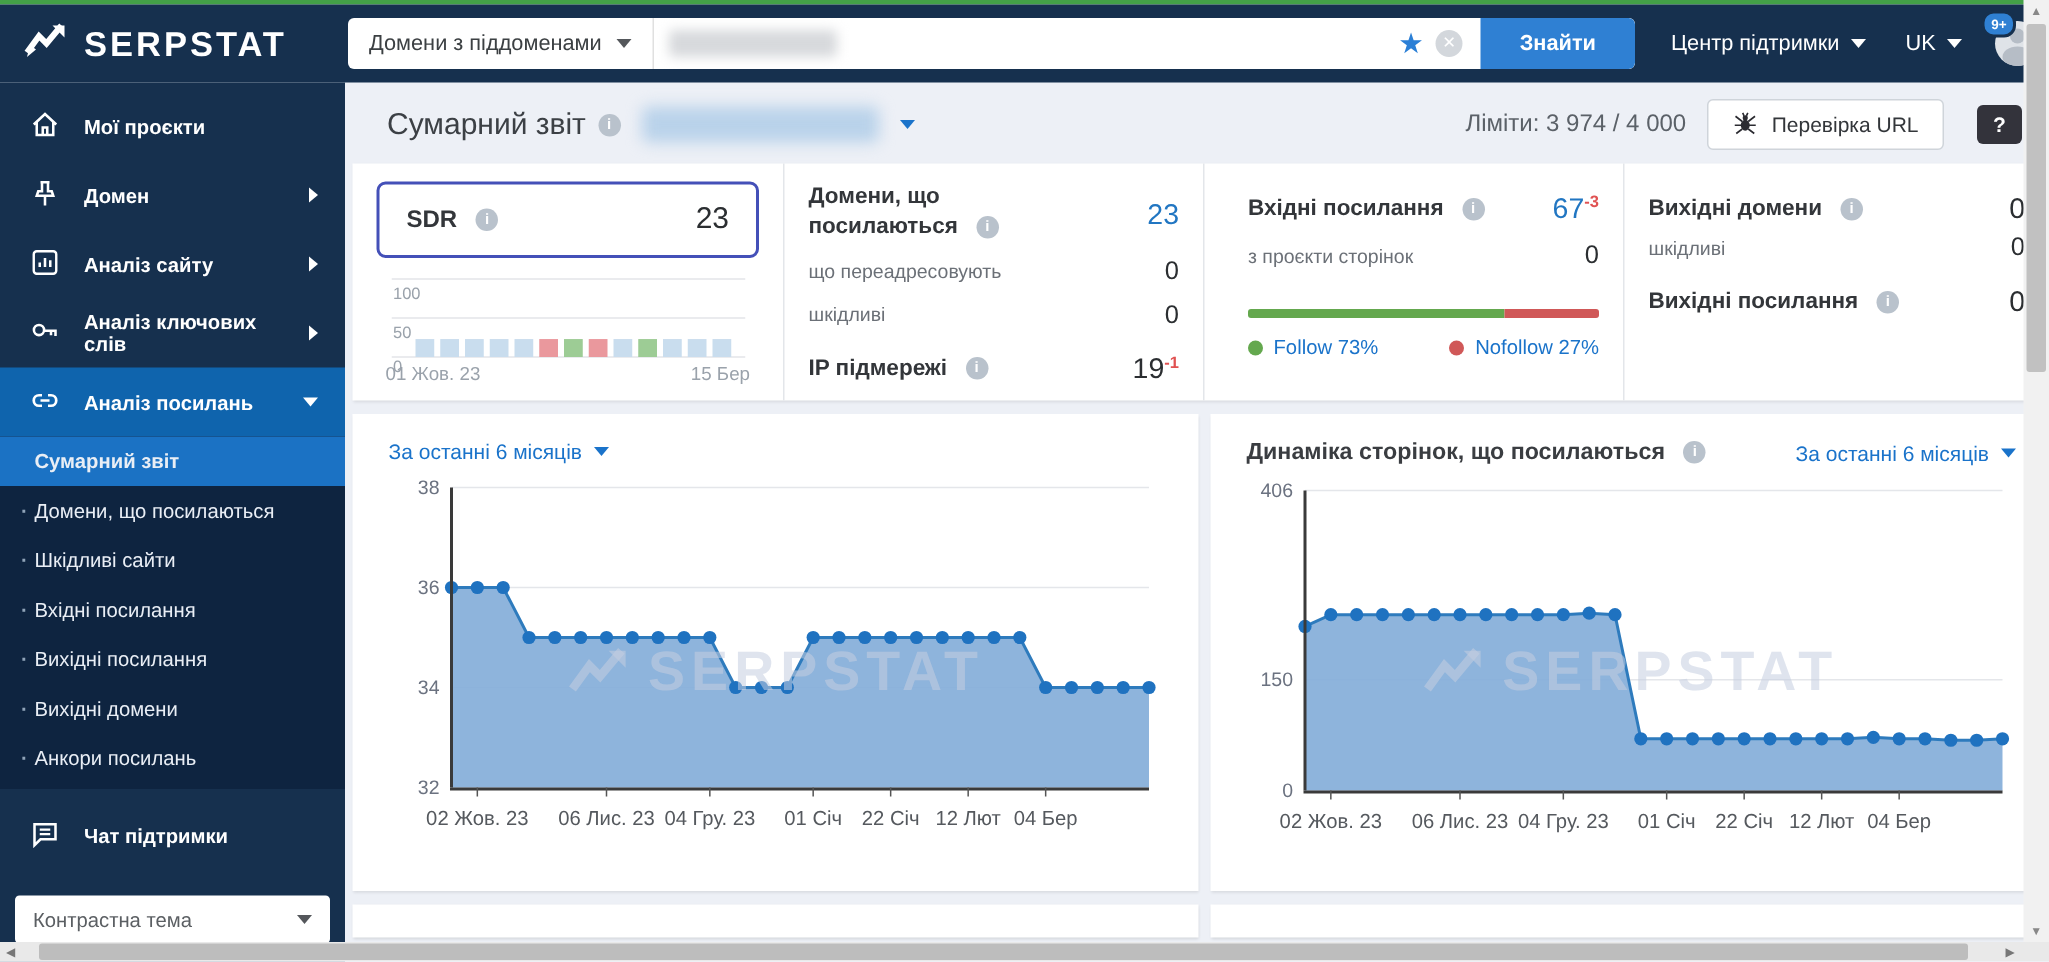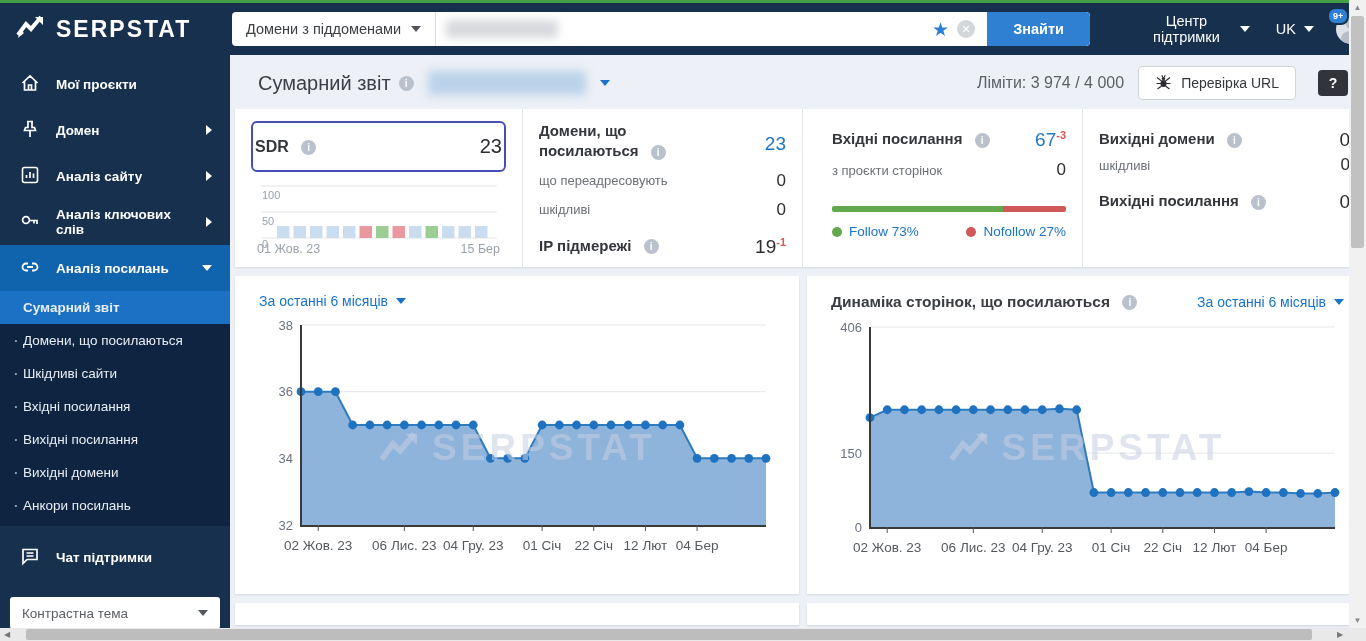--- a/index.html
+++ b/index.html
@@ -13,21 +13,21 @@
   .logo { display:flex; align-items:center; gap:10px; width:216px; flex:0 0 auto; cursor:pointer; }
   .logo-text { color:#fff; font-size:23px; font-weight:bold; letter-spacing:2px; }
   .searchbar { display:flex; align-items:center; background:#fff; border-radius:4px; height:34px; flex:0 0 auto; width:858px; overflow:hidden; }
   .search-mode { display:flex; align-items:center; gap:10px; padding:0 14px; height:100%; cursor:pointer; color:#3c4043; font-size:14.5px; border-right:1px solid #e0e0e0; }
   .search-field { flex:1; display:flex; align-items:center; padding:0 10px; height:100%; }
   .blur-query { width:112px; height:18px; background:#d7d9dc; border-radius:3px; filter:blur(4px); }
   .star { color:#2b7fd6; font-size:19px; padding:0 8px; cursor:pointer; }
   .clear-circle { width:18px; height:18px; border-radius:50%; background:#d3d7dc; color:#fff; font-size:11px; line-height:18px; text-align:center; margin-right:12px; cursor:pointer; }
   .find-btn { background:#2f80d3; color:#fff; border:none; height:34px; padding:0 26px; font-size:14.5px; font-weight:bold; cursor:pointer; border-radius:0 4px 4px 0; font-family:inherit; }
   .tb-link { display:flex; align-items:center; gap:8px; color:#fff; font-size:14.5px; font-weight:500; cursor:pointer; }
-  .support { margin-left:51px;text-align:center; }
+  .support { margin-left:24px; }
   .lang { margin-left:26px; }
   .avatar-wrap { position:relative; margin-left:22px; }
   .avatar { width:30px; height:30px; border-radius:50%; background:#dfe3e8; position:relative; overflow:hidden; cursor:pointer; }
   .avatar::before { content:""; position:absolute; top:5px; left:10px; width:10px; height:10px; border-radius:50%; background:#b6bdc6; }
   .avatar::after { content:""; position:absolute; top:17px; left:5px; width:20px; height:14px; border-radius:50%; background:#b6bdc6; }
   .badge { position:absolute; top:-7px; left:-9px; background:#2f80d3; color:#fff; font-size:9px; font-weight:bold; border-radius:8px; padding:2px 4px; border:2px solid #16304e; }
 
   .caret-down { width:0; height:0; border-left:5px solid transparent; border-right:5px solid transparent; border-top:6px solid #fff; }
   .caret-down.dark { border-top-color:#54575b; }
   .caret-down.blue { border-top-color:#1a73ca; }
@@ -60,21 +60,21 @@
   .help-btn { width:30px; height:26px; background:#33333b; border:none; border-radius:4px; color:#fff; font-weight:bold; font-size:14px; margin-left:22px; cursor:pointer; font-family:inherit; }
 
   
   .stats-row { display:flex; background:#fff; margin-top:4px; height:158px; box-shadow:0 1px 2px rgba(0,0,0,.1); }
   .stat-card { padding:12px 16px; }
   .stat-card + .stat-card { border-left:1px solid #e3e6ea; }
   .card-sdr { width:287px; }
   .card-domains { width:280px; }
   .card-incoming { width:280px;padding-left:29px; }
   .card-outgoing { flex:1; }
-  .sdr-box { border:2px solid #4450b8; border-radius:6px; display:flex; align-items:center; justify-content:space-between; padding:12px 2px; cursor:pointer; }
+  .sdr-box { border:2px solid #4450b8; border-radius:6px; display:flex; align-items:center; justify-content:space-between; padding:12px 18px; cursor:pointer; }
   .sdr-label { font-size:16px; color:#33363a; font-weight:600; }
   .sdr-value { font-size:20px; color:#2b2e31; }
   .spark-wrap { padding:4px 6px 0 6px; }
   .spark-dates { display:flex; justify-content:space-between; font-size:12.5px; color:#9aa2ab; margin-top:-8px; }
   .stat-title { font-size:15px; color:#33363a; font-weight:600; line-height:1.35; }
   .stat-head { display:flex; justify-content:space-between; align-items:flex-start; }
   .big-val { font-size:19px; color:#2b2e31; white-space:nowrap; }
   .big-val.blue { color:#2176c2; }
   .big-val sup { color:#e05252; font-size:11px; font-weight:bold; }
   .mini-row { display:flex; justify-content:space-between; align-items:center; margin-top:9px; font-size:13px; color:#6b7077; }

